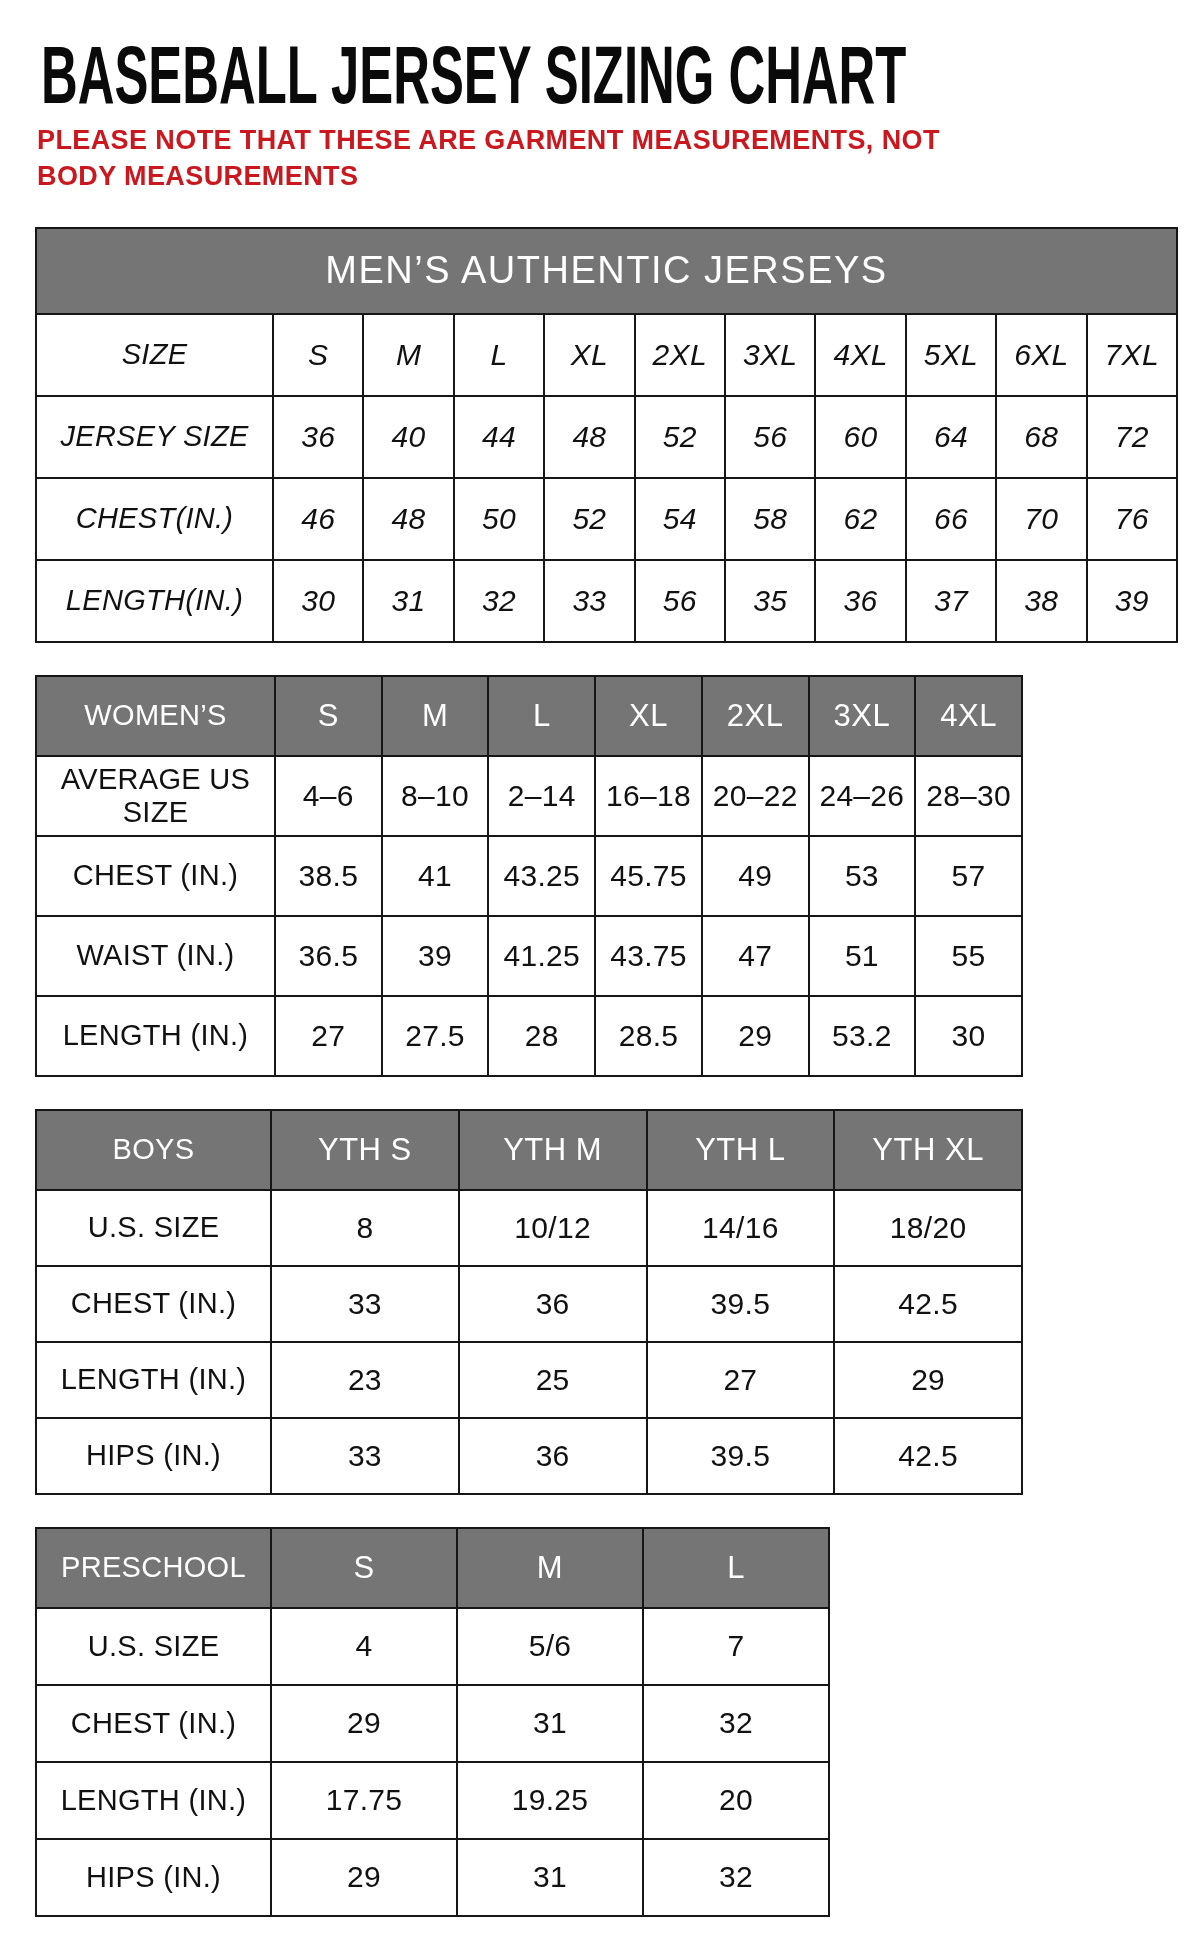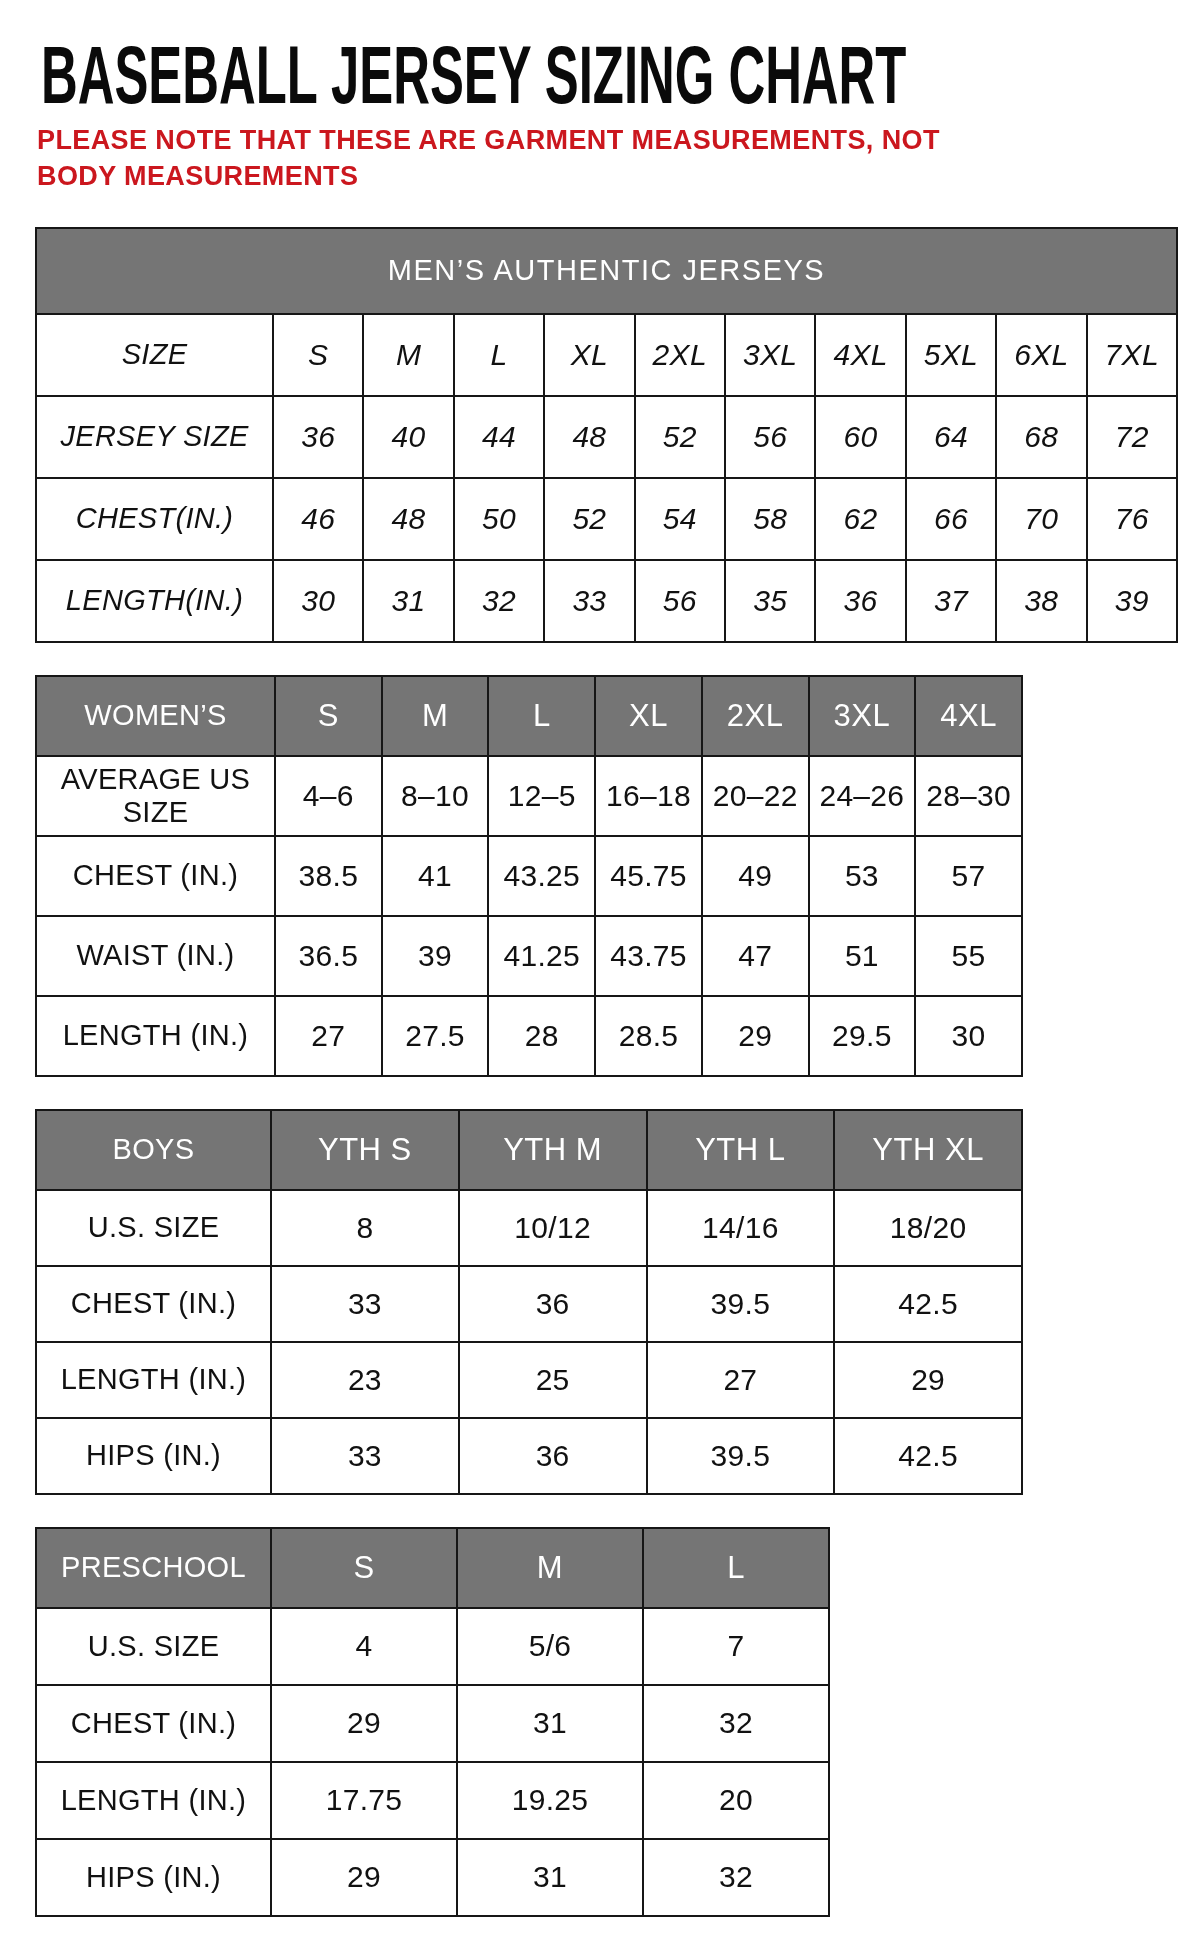--- a/index.html
+++ b/index.html
@@ -48,21 +48,21 @@
   .tbl th,.tbl td{
     border:2px solid var(--line);
     text-align:center;
     vertical-align:middle;
     padding:0 4px;
     overflow:hidden;
   }
   .banner{
     background:var(--gray);
     color:#ffffff;
-    font-size:29px;
+    font-size:38px;
     font-weight:400;
     letter-spacing:1.5px;
     height:84px;
     border-bottom:3px solid #0d0d0d;
   }
   .hcell{
     background:var(--gray);
     color:#ffffff;
     font-size:31px;
     font-weight:400;
@@ -178,21 +178,21 @@
           <th class="hcell">2XL</th>
           <th class="hcell">3XL</th>
           <th class="hcell">4XL</th>
         </tr>
       </thead>
     <tbody id="womens-body">
         <tr>
           <td class="label-cell">AVERAGE US SIZE</td>
           <td class="val-cell">4–6</td>
           <td class="val-cell">8–10</td>
-          <td class="val-cell">12–5</td>
+          <td class="val-cell">2–14</td>
           <td class="val-cell">16–18</td>
           <td class="val-cell">20–22</td>
           <td class="val-cell">24–26</td>
           <td class="val-cell">28–30</td>
         </tr>
         <tr>
           <td class="label-cell">CHEST (IN.)</td>
           <td class="val-cell">38.5</td>
           <td class="val-cell">41</td>
           <td class="val-cell">43.25</td>
@@ -211,21 +211,21 @@
           <td class="val-cell">51</td>
           <td class="val-cell">55</td>
         </tr>
         <tr>
           <td class="label-cell">LENGTH (IN.)</td>
           <td class="val-cell">27</td>
           <td class="val-cell">27.5</td>
           <td class="val-cell">28</td>
           <td class="val-cell">28.5</td>
           <td class="val-cell">29</td>
-          <td class="val-cell">29.5</td>
+          <td class="val-cell">53.2</td>
           <td class="val-cell">30</td>
         </tr>
       </tbody>
   </table>
 
   <table class="tbl boys">
     <colgroup>
         <col style="width:235px">
       </colgroup>
     <thead>

